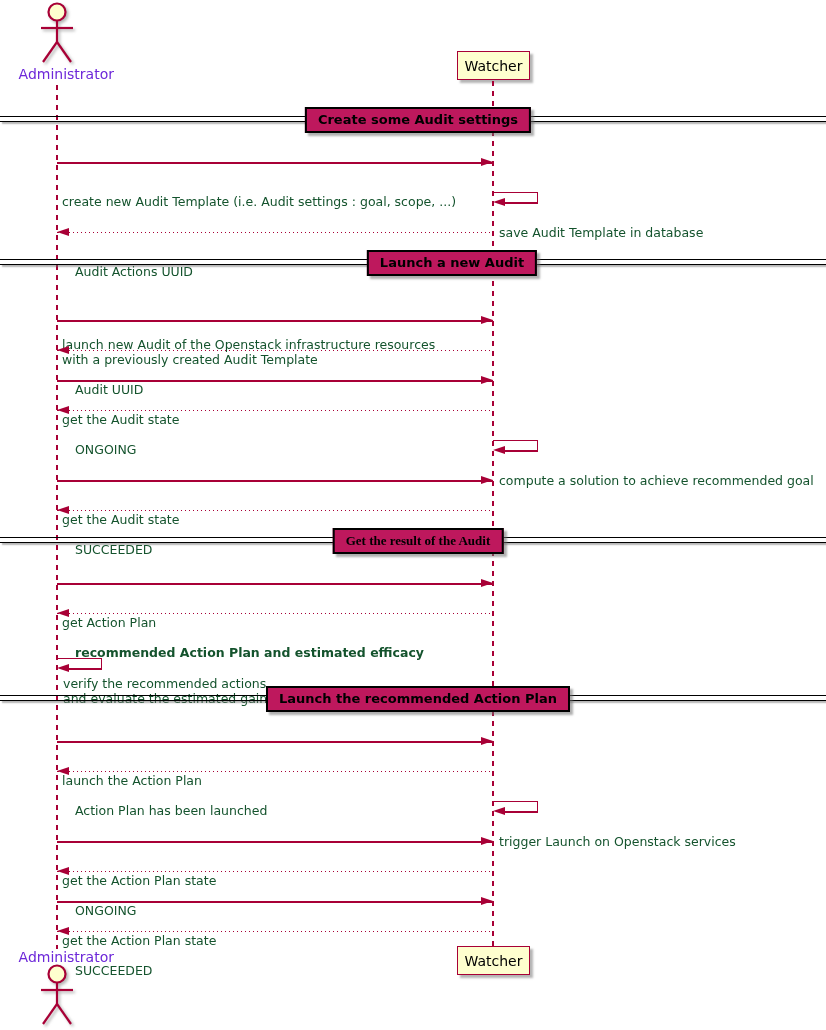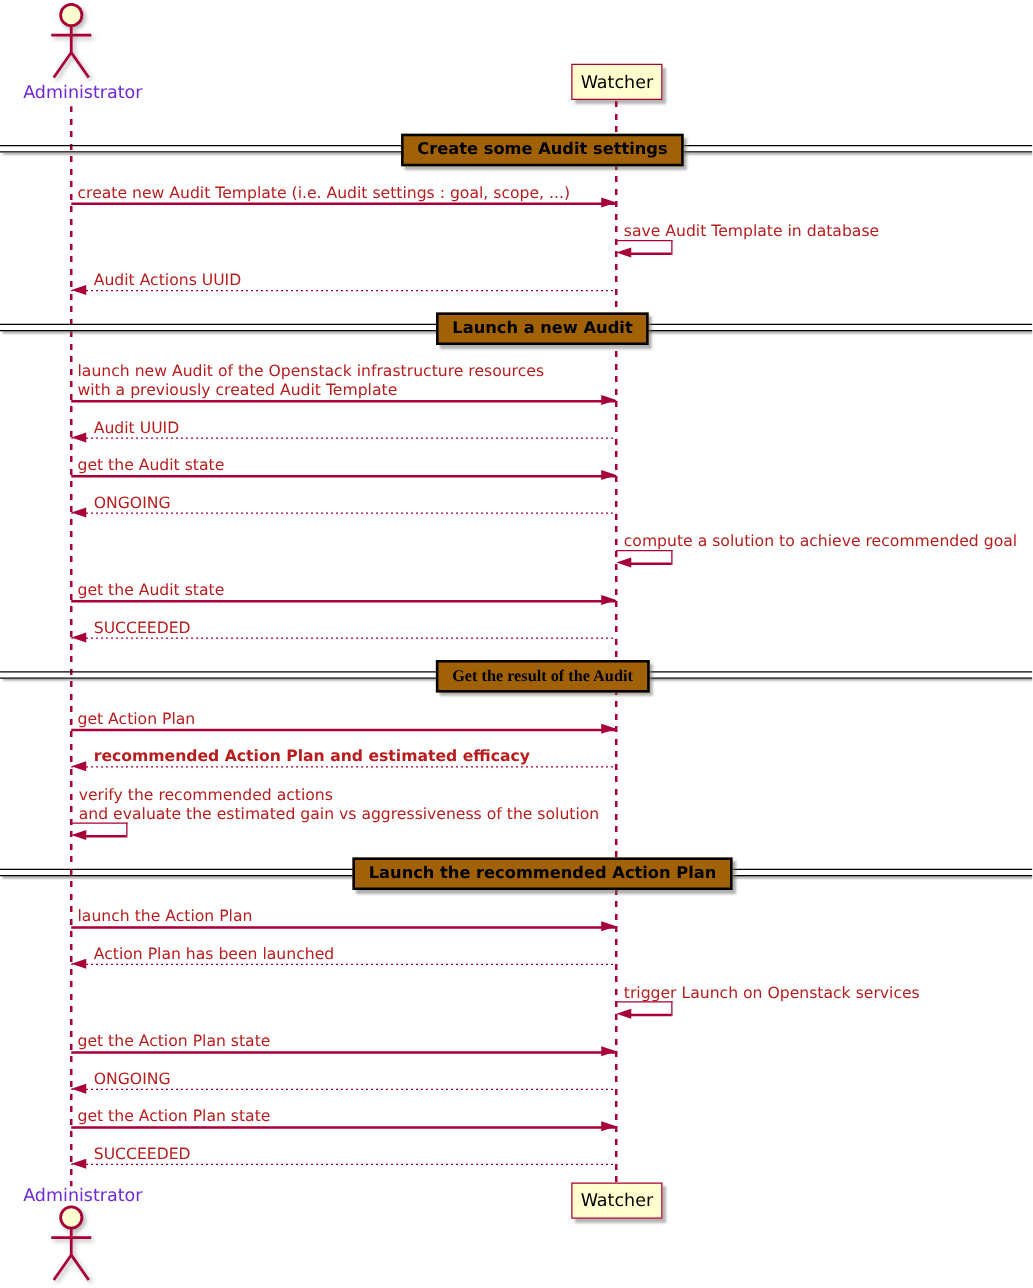--- a/index.html
+++ b/index.html
@@ -8,36 +8,36 @@
     font-family:"DejaVu Sans",sans-serif;color:#000;overflow:hidden;}
   .actor-figure{position:absolute;filter:drop-shadow(2.5px 2.5px 1.5px rgba(120,120,120,.55));}
   .actor-label{position:absolute;left:0;width:114px;text-align:right;
     font-size:14px;line-height:14px;color:#6d28d9;}
   .participant-box{position:absolute;left:457px;width:71px;height:27px;
     background:var(--fill);border:1.8px solid var(--accent);
     box-shadow:3px 3px 2px rgba(120,120,120,.55);
     display:flex;align-items:center;justify-content:center;font-size:14px;}
   .lifeline{position:absolute;width:1.5px;
     background:repeating-linear-gradient(to bottom,var(--accent) 0 5px,transparent 5px 10px);}
-  .msg-label{position:absolute;font-size:12.5px;line-height:15px;white-space:pre;color:#b91c1c;}
+  .msg-label{position:absolute;font-size:12.5px;line-height:15px;white-space:pre;color:#14532d;margin-top:48px;}
   .line{position:absolute;height:1.5px;background:var(--accent);}
   .line.dotted{height:1.2px;background:repeating-linear-gradient(to right,var(--accent) 0 1.5px,transparent 1.5px 4px);}
   .arrow-right{position:absolute;width:0;height:0;
     border-top:4.5px solid transparent;border-bottom:4.5px solid transparent;
     border-left:12px solid var(--accent);}
   .arrow-left{position:absolute;width:0;height:0;
     border-top:4.5px solid transparent;border-bottom:4.5px solid transparent;
     border-right:12px solid var(--accent);}
   .self-loop{position:absolute;width:44px;height:11px;
     border-top:1.5px solid var(--accent);border-right:1.5px solid var(--accent);}
   .divider-lines{position:absolute;left:0;width:826px;height:4px;
     border-top:1px solid #000;border-bottom:1px solid #000;
     box-shadow:2px 2px 1.5px rgba(110,110,110,.5);}
-  .divider-box{position:absolute;left:434px;transform:translateX(-50%);
-    background:#a16207;border:2px solid #000;padding:3px 11px;
+  .divider-box{position:absolute;left:418px;transform:translateX(-50%);
+    background:#be185d;border:2px solid #000;padding:3px 11px;
     font-size:13px;font-weight:bold;white-space:nowrap;line-height:16px;
     box-shadow:3px 3px 2px rgba(110,110,110,.55);}
 </style>
 </head>
 <body>
 
 <div class="diagram">
 
   <svg class="actor-figure" style="left:38px;top:2px" width="38" height="64" viewBox="0 0 38 64">
     <circle cx="19" cy="10" r="8.5" fill="#FEFECE" stroke="#A80036" stroke-width="2.2"></circle>
@@ -62,21 +62,21 @@
       <div class="line solid" style="left: 57px; width: 436px; top: 162px;"></div>
       <div class="arrow-right" style="left: 481px; top: 158px;"></div>
       <div class="msg-label" style="left: 499px; top: 177px;">save Audit Template in database</div>
       <div class="self-loop" style="left: 493px; top: 192px;"></div>
       <div class="line solid" style="left: 501px; width: 36px; top: 202px;"></div>
       <div class="arrow-left" style="left: 493px; top: 198px;"></div>
       <div class="msg-label" style="left: 75px; top: 216px;">Audit Actions UUID</div>
       <div class="line dotted" style="left: 57px; width: 436px; top: 232px;"></div>
       <div class="arrow-left" style="left: 57px; top: 228px;"></div>
       <div class="divider-lines" style="top: 259px;"></div>
-      <div class="divider-box" style="top: 250px;"><span>Launch a new Audit</span></div>
+      <div class="divider-box" style="top: 250px; margin-left: 34px;"><span>Launch a new Audit</span></div>
       <div class="msg-label" style="left: 62px; top: 289px;">launch new Audit of the Openstack infrastructure resources
 with a previously created Audit Template</div>
       <div class="line solid" style="left: 57px; width: 436px; top: 320px;"></div>
       <div class="arrow-right" style="left: 481px; top: 316px;"></div>
       <div class="msg-label" style="left: 75px; top: 334px;">Audit UUID</div>
       <div class="line dotted" style="left: 57px; width: 436px; top: 350px;"></div>
       <div class="arrow-left" style="left: 57px; top: 346px;"></div>
       <div class="msg-label" style="left: 62px; top: 364px;">get the Audit state</div>
       <div class="line solid" style="left: 57px; width: 436px; top: 380px;"></div>
       <div class="arrow-right" style="left: 481px; top: 376px;"></div>

